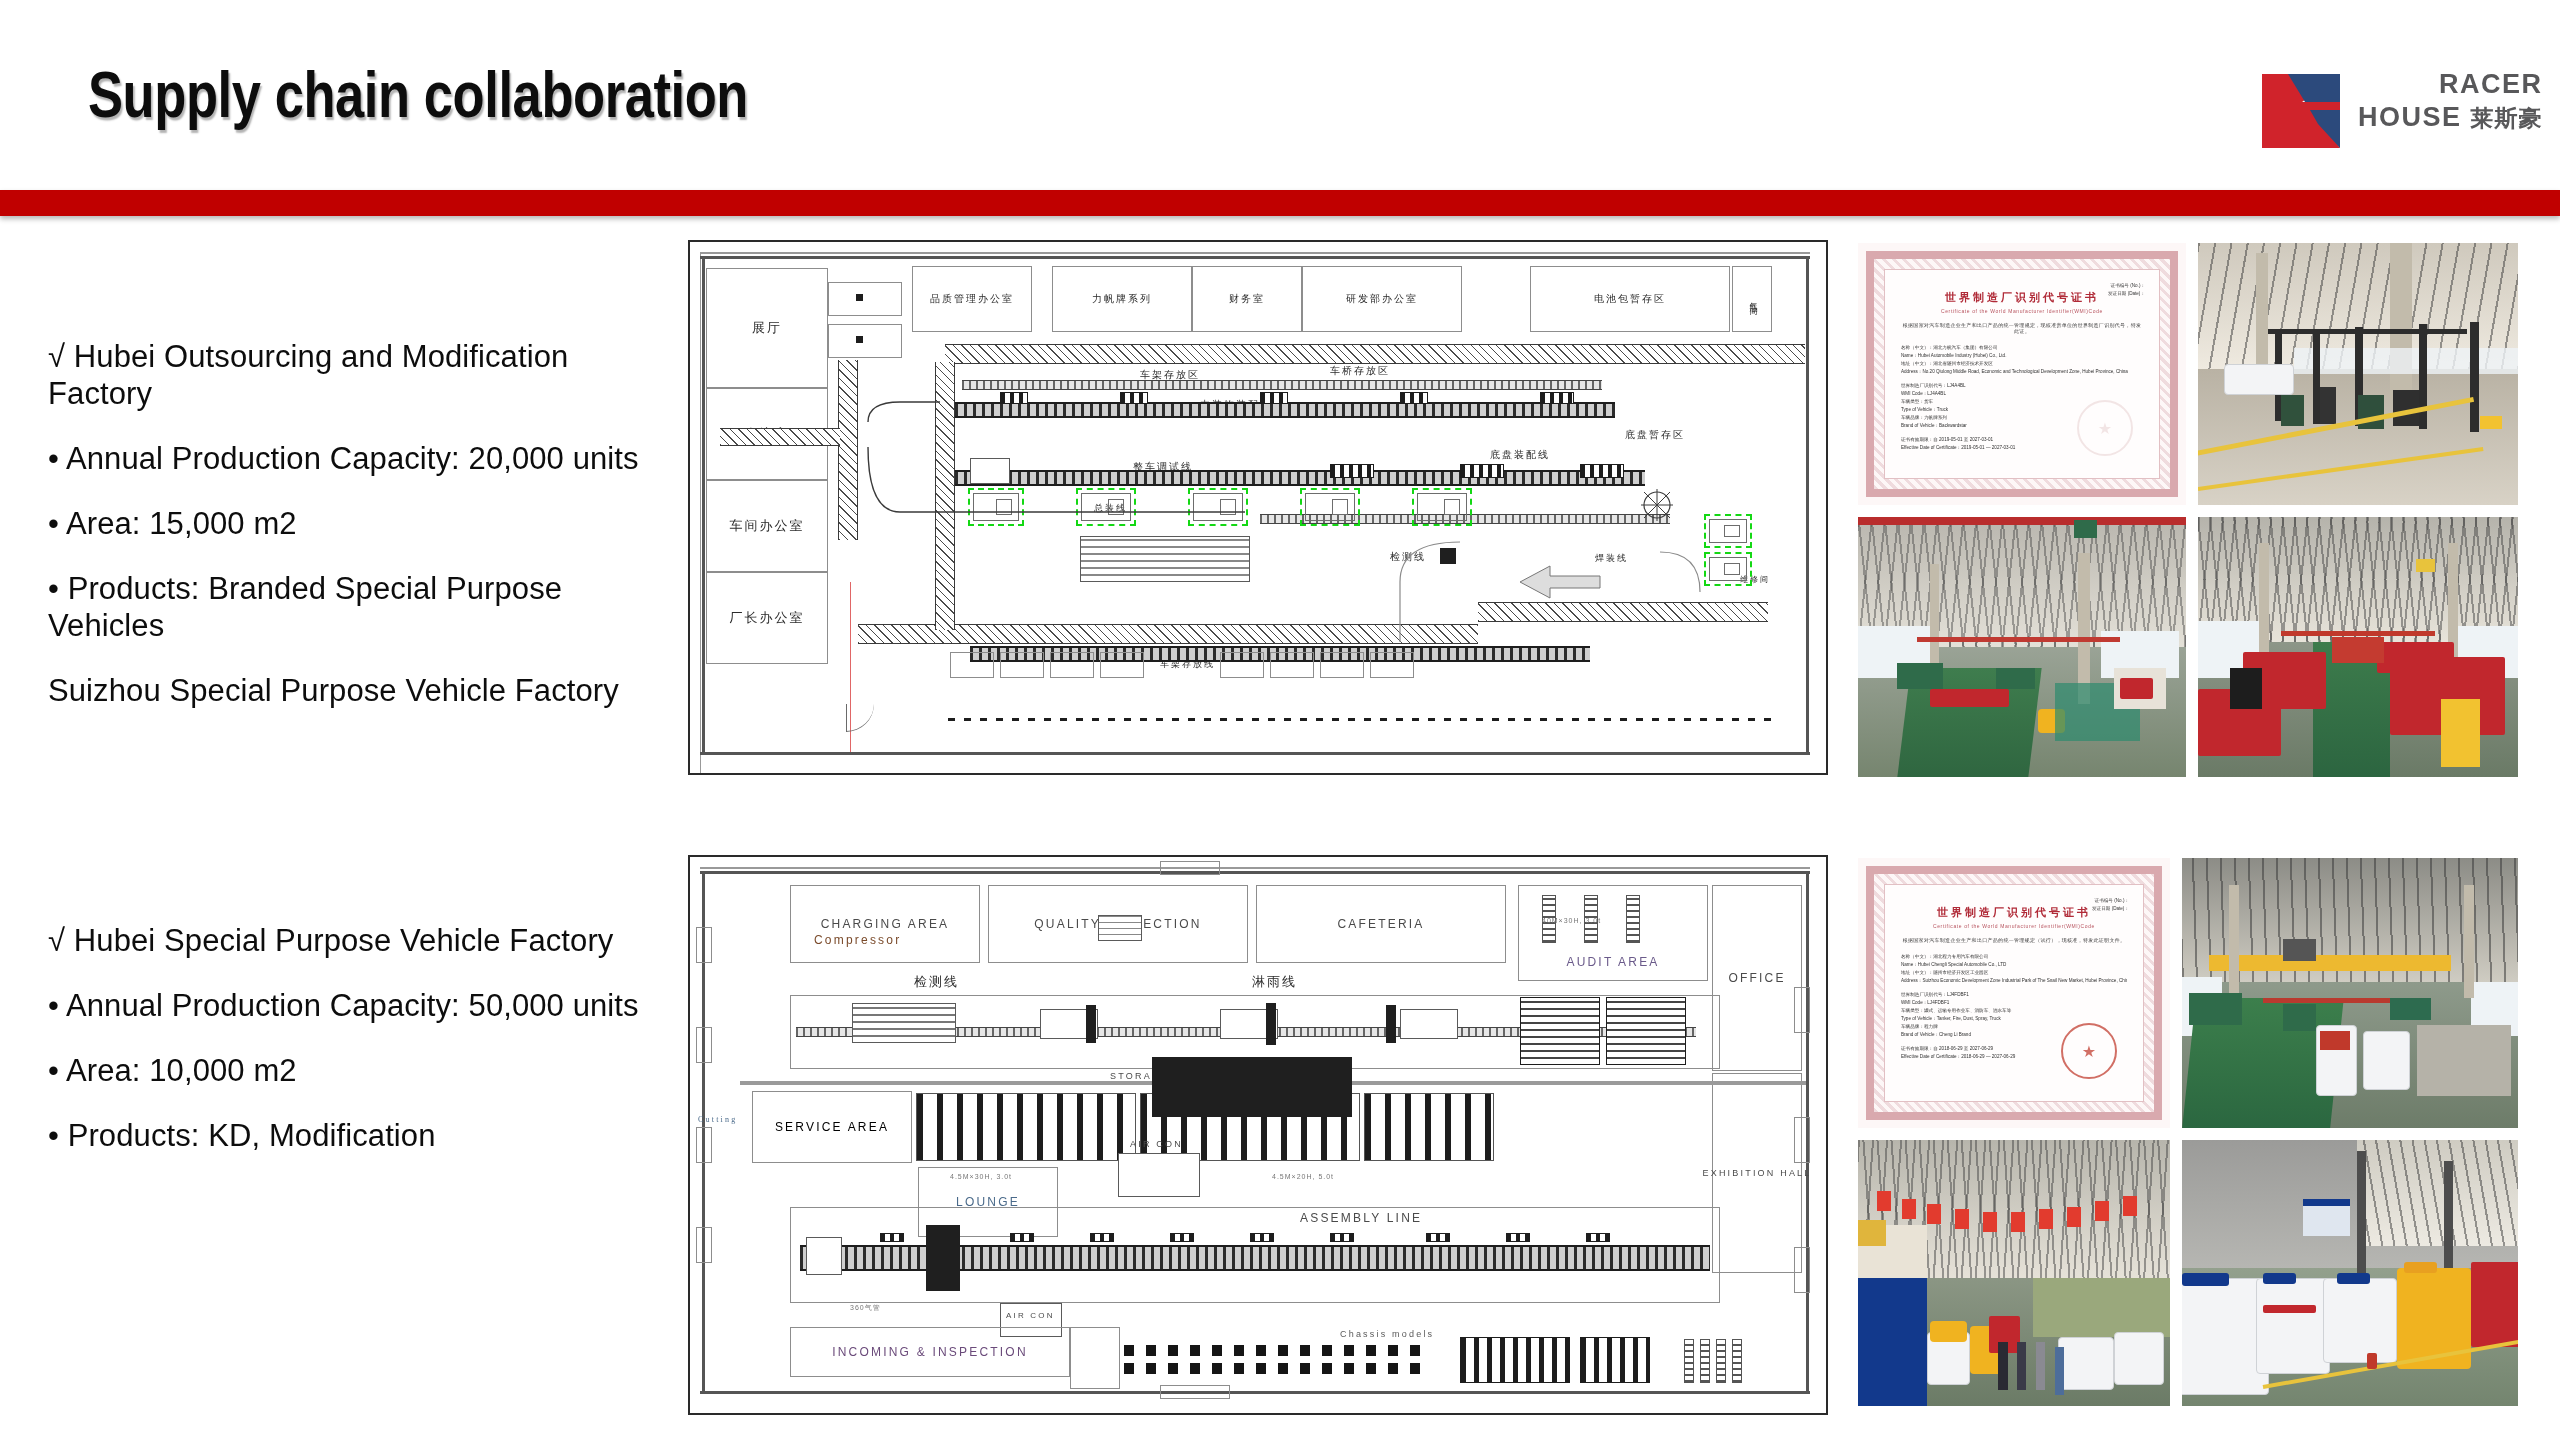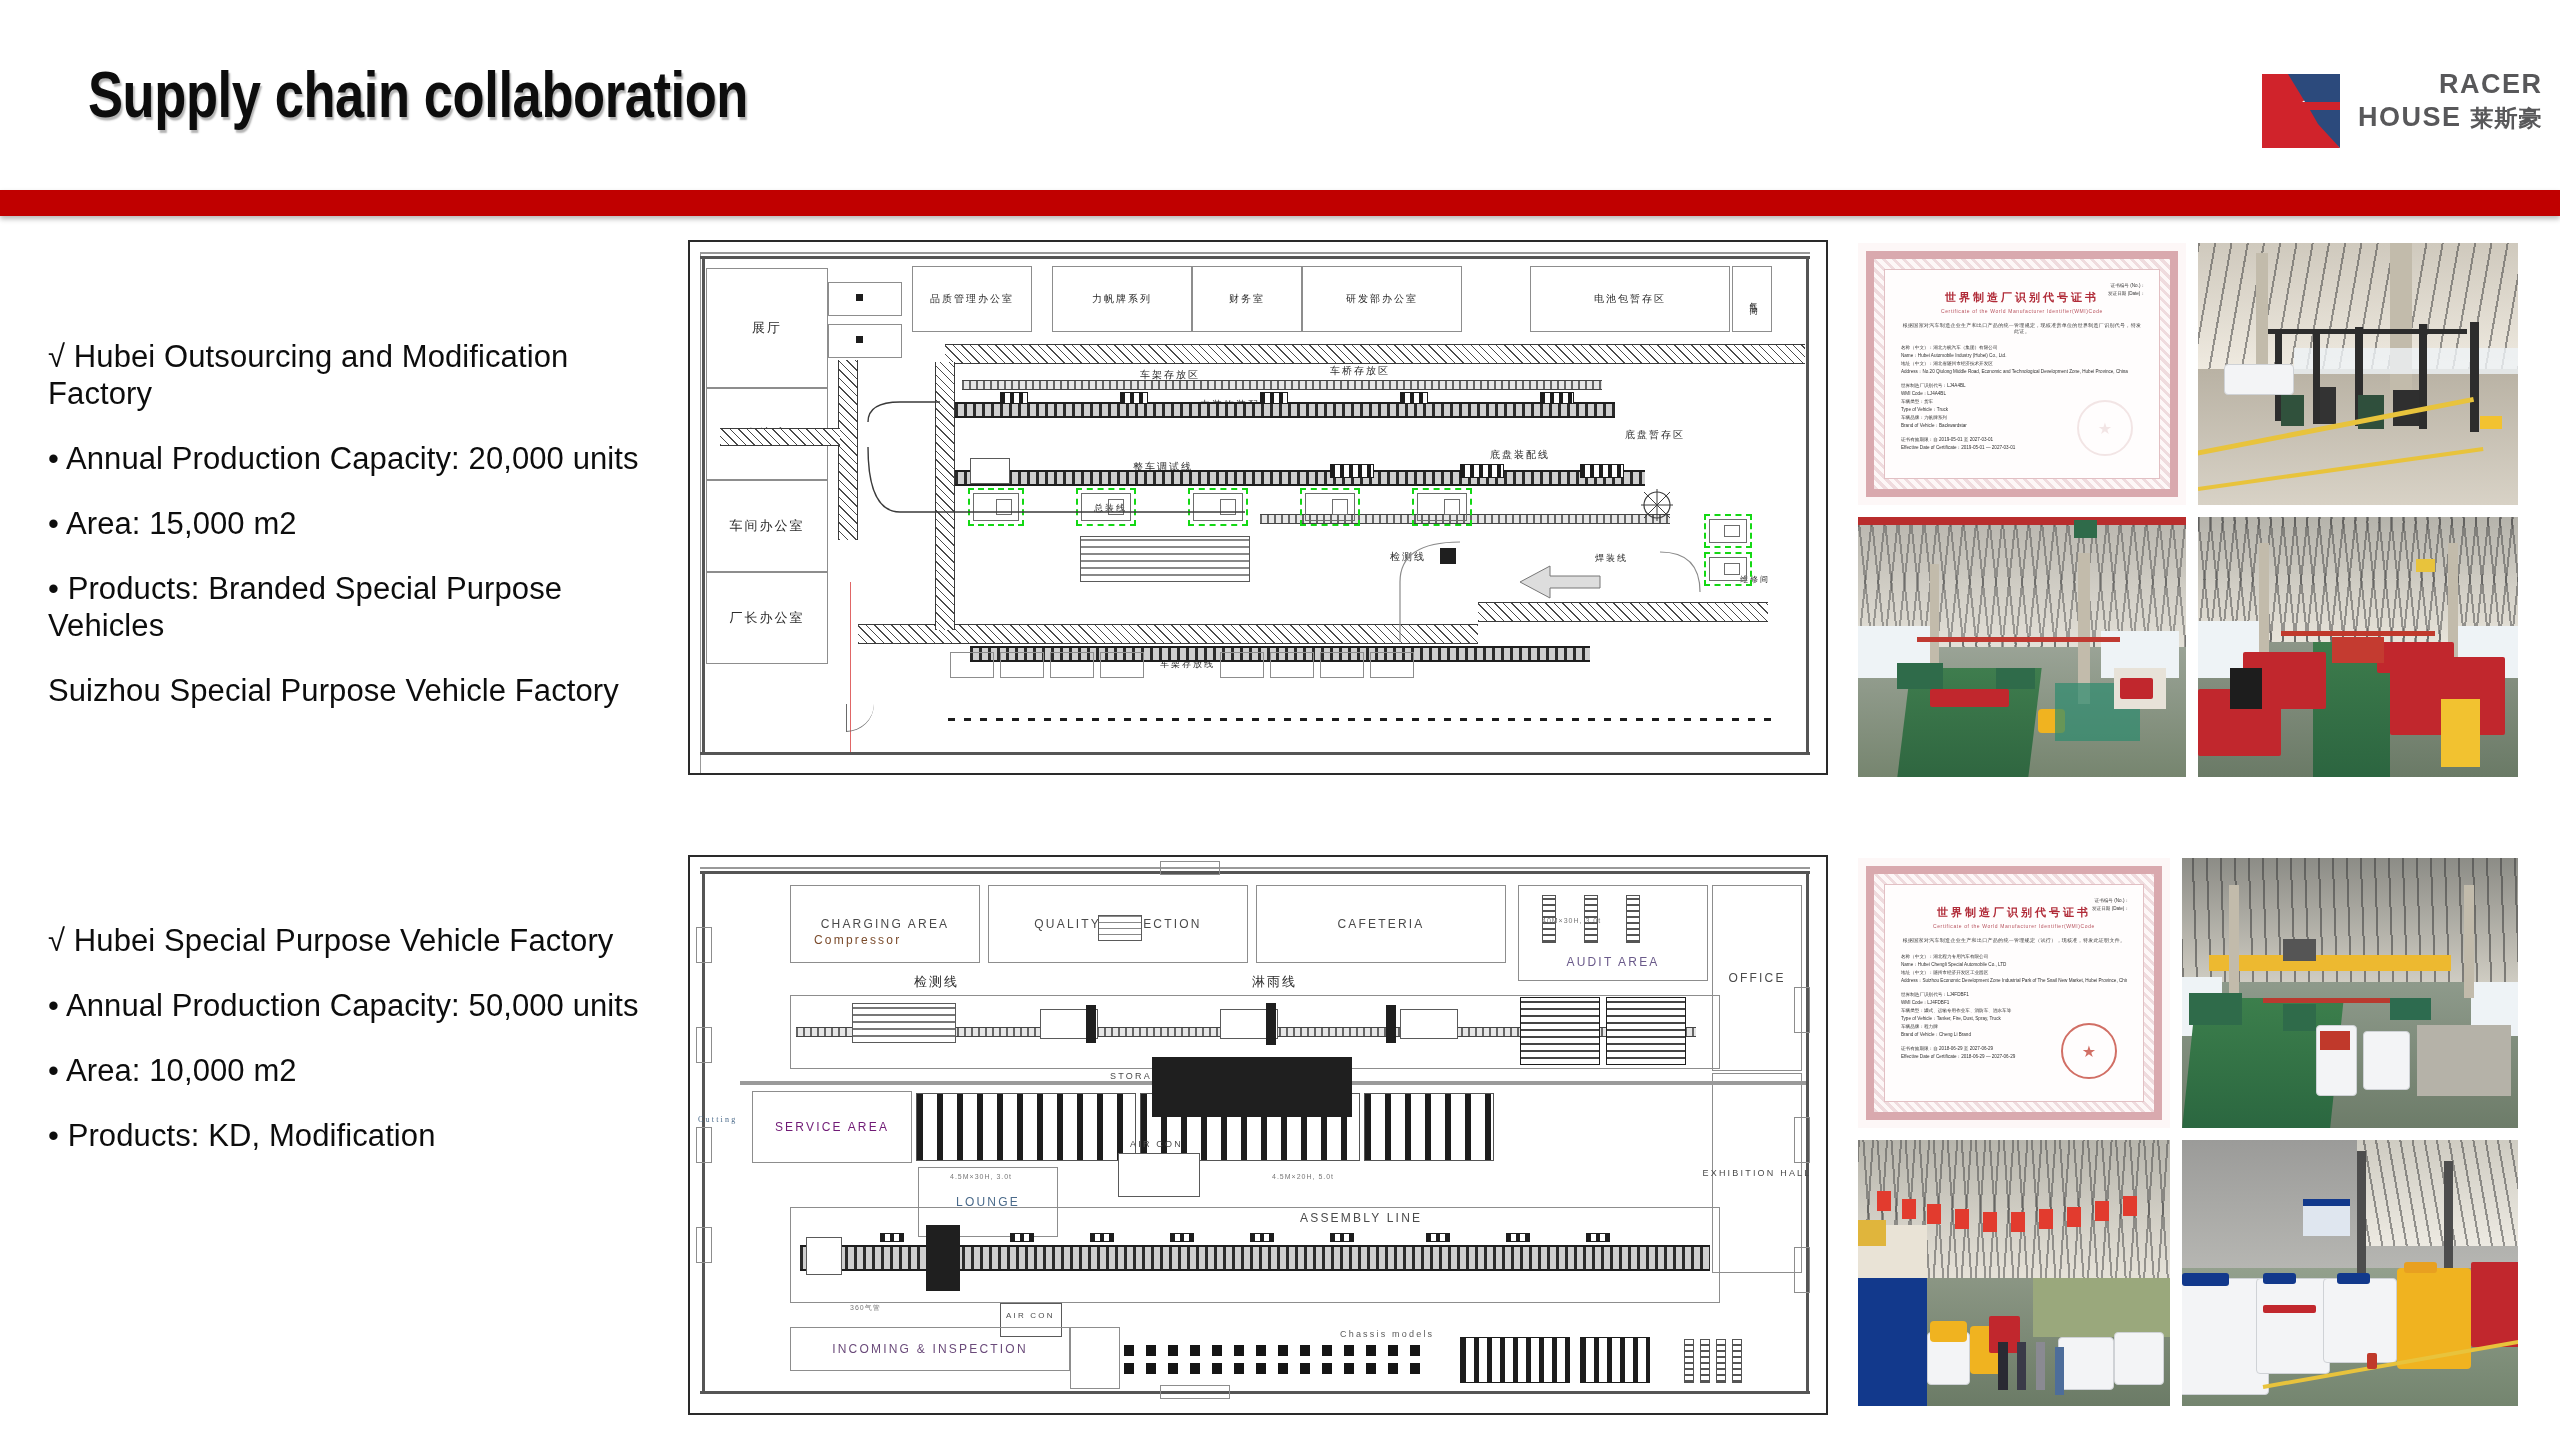--- a/index.html
+++ b/index.html
@@ -462,21 +462,21 @@
       <div class="mach" style="left:520px;top:142px;width:58px;height:30px;"></div>
       <div class="mach-dark" style="left:566px;top:136px;width:10px;height:42px;"></div>
       <div class="mach" style="left:700px;top:142px;width:58px;height:30px;"></div>
       <div class="mach-dark" style="left:686px;top:138px;width:10px;height:38px;"></div>
       <div class="stripes" style="left:820px;top:130px;width:80px;height:68px;background:repeating-linear-gradient(0deg,#fff 0 5px,#444 5px 7px);"></div>
       <div class="stripes" style="left:906px;top:130px;width:80px;height:68px;background:repeating-linear-gradient(0deg,#fff 0 5px,#444 5px 7px);"></div>
 
       <div class="rlbl rlbl-en" style="position:absolute;left:410px;top:204px;font-size:9px;">STORAGE</div>
       <div class="wall wall-h thin" style="left:40px;top:214px;width:1066px;height:4px;background:#9a9a9a;"></div>
       <div class="room" style="left:52px;top:224px;width:160px;height:72px;">
-        <span class="rlbl rlbl-en" style="color:#701a75;">SERVICE AREA</span>
+        <span class="rlbl rlbl-en" style="color:#000000;">SERVICE AREA</span>
       </div>
       <div class="stripes-v" style="left:216px;top:226px;width:220px;height:68px;
         background:repeating-linear-gradient(90deg,#1d1d1d 0 6px,#fff 6px 20px);"></div>
       <div class="stripes-v" style="left:440px;top:226px;width:220px;height:68px;
         background:repeating-linear-gradient(90deg,#1d1d1d 0 6px,#fff 6px 20px);"></div>
       <div class="stripes-v" style="left:664px;top:226px;width:130px;height:68px;
         background:repeating-linear-gradient(90deg,#1d1d1d 0 6px,#fff 6px 20px);"></div>
       <div class="rlbl rlbl-en" style="position:absolute;left:-2px;top:248px;font-size:8px;color:#4a6a8a;font-family:Liberation Serif, serif;">Cutting</div>
 
       <div class="room" style="left:218px;top:300px;width:140px;height:70px;">
@@ -496,21 +496,21 @@
       <div class="stripes" style="left:180px;top:366px;width:24px;height:9px;"></div>
       <div class="stripes" style="left:310px;top:366px;width:24px;height:9px;"></div>
       <div class="stripes" style="left:390px;top:366px;width:24px;height:9px;"></div>
       <div class="stripes" style="left:470px;top:366px;width:24px;height:9px;"></div>
       <div class="stripes" style="left:550px;top:366px;width:24px;height:9px;"></div>
       <div class="stripes" style="left:630px;top:366px;width:24px;height:9px;"></div>
       <div class="stripes" style="left:726px;top:366px;width:24px;height:9px;"></div>
       <div class="stripes" style="left:806px;top:366px;width:24px;height:9px;"></div>
       <div class="stripes" style="left:886px;top:366px;width:24px;height:9px;"></div>
 
-      <div class="room" style="left:90px;top:460px;width:280px;height:44px;">
+      <div class="room" style="left:90px;top:460px;width:280px;height:50px;">
         <span class="rlbl rlbl-en" style="color:#6a4a7a;">INCOMING &amp; INSPECTION</span>
       </div>
       <div class="room" style="left:370px;top:460px;width:50px;height:62px;"></div>
       <div class="rlbl rlbl-en" style="position:absolute;left:640px;top:462px;font-size:9px;color:#5a5a5a;">Chassis models</div>
       <div class="wheelrow" style="left:424px;top:478px;width:300px;height:11px;"></div>
       <div class="wheelrow" style="left:424px;top:496px;width:300px;height:11px;"></div>
       <div class="stripes" style="left:760px;top:470px;width:110px;height:46px;
         background:repeating-linear-gradient(90deg,#1d1d1d 0 5px,#fff 5px 13px);"></div>
       <div class="stripes" style="left:880px;top:470px;width:70px;height:46px;
         background:repeating-linear-gradient(90deg,#1d1d1d 0 5px,#fff 5px 13px);"></div>

